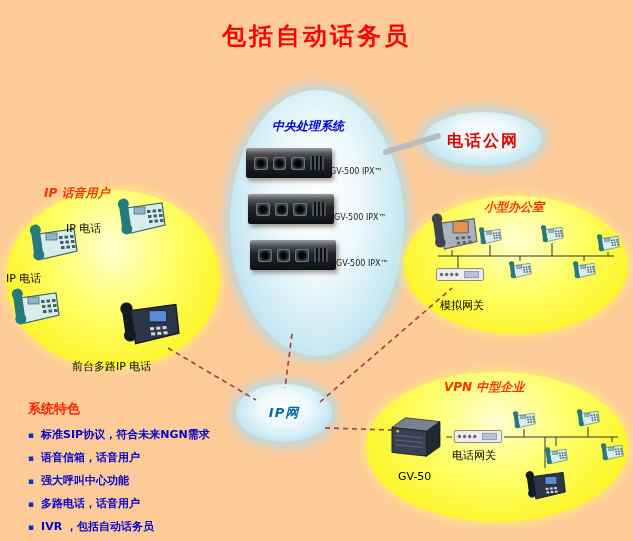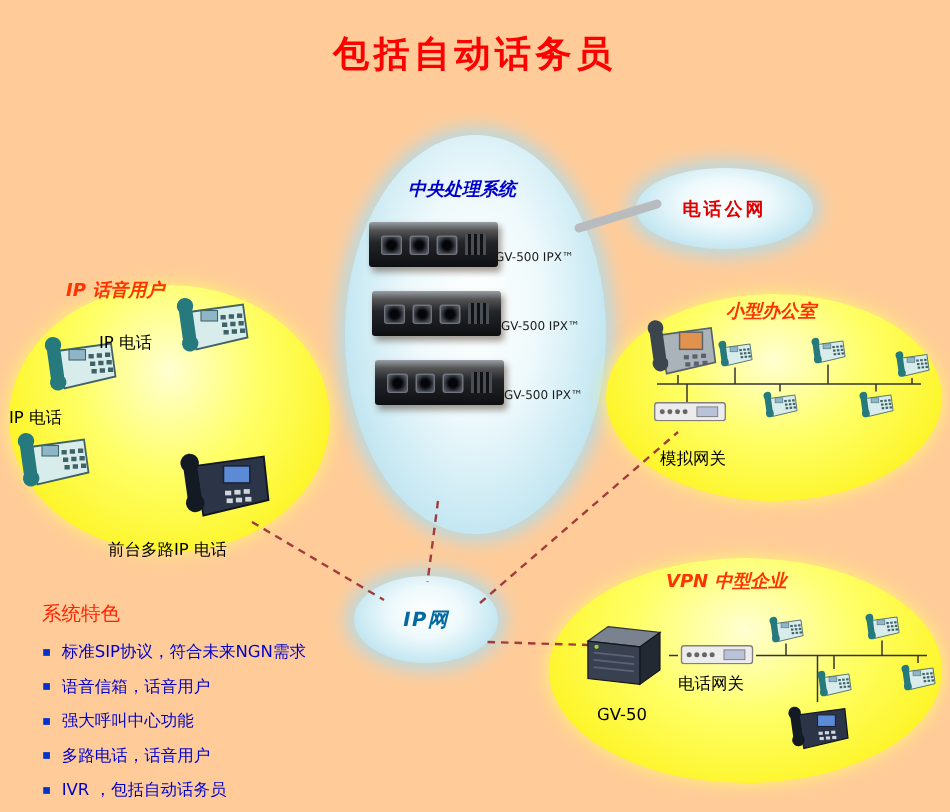--- a/index.html
+++ b/index.html
@@ -21,39 +21,39 @@
     background:radial-gradient(ellipse at 50% 42%, #ffffff 0%, #eef9fc 35%, #b9e2ef 80%, #a5d8e8 100%);
     box-shadow:0 0 12px 5px rgba(175,220,238,.9);
   }
   svg.lines { position:absolute; left:0; top:0; pointer-events:none; }
   .dash { stroke:#a23b3b; stroke-width:1.6; stroke-dasharray:5 4; }
   .node, .lbl { position:absolute; }
   .lbl { white-space:nowrap; }
   .red-label  { color:#ff3300; font-weight:bold; font-style:italic; font-size:12px;text-align:right; }
   .blue-label { color:#0000cc; font-weight:bold; font-style:italic; font-size:12px; }
   .black-label{ color:#000; font-size:11px; }
-  .pstn-label { color:#e00000; font-weight:bold; font-size:12px; letter-spacing:2px; text-align:center; }
+  .pstn-label { color:#e00000; font-weight:bold; font-size:16px; letter-spacing:2px; text-align:center; }
   .ipnet-label{ color:#0369a1; font-weight:bold; font-style:italic; font-size:13px; text-align:center; letter-spacing:1px; }
   .server {
     position:absolute; width:86px; height:30px; border-radius:2px;
     background:linear-gradient(180deg,#9aa0a6 0%,#555 18%,#23252a 45%,#0e0f12 100%);
     box-shadow:2px 3px 4px rgba(60,40,20,.45);
     display:flex; align-items:center; gap:5px; padding:0 8px;
   }
   .bay {
     width:15px; height:13px; border-radius:2px; border:1px solid #70757d;
     background:radial-gradient(circle at 50% 50%, #05060a 35%, #3c4048 70%, #60656e 100%);
   }
   .vent { width:16px; height:14px; background:repeating-linear-gradient(90deg,#4a4e55 0 2px,#101114 2px 4px); }
   .server-label { position:absolute; font-size:8px; color:#1a1a1a; white-space:nowrap; }
   .features { position:absolute; left:28px; top:400px; width:245px; }
-  .features-title { color:#ff2200; font-weight:normal; font-size:13px; margin-bottom:10px; }
+  .features-title { color:#ff2200; font-weight:bold; font-size:13px; margin-bottom:10px; }
   .feature-item { display:flex; align-items:flex-start; gap:7px; margin-bottom:9px; }
   .bullet { color:#0033cc; font-size:9px; line-height:14px; }
-  .feature-text { color:#0000cc; font-weight:normal; font-size:11px; line-height:13px; }
+  .feature-text { color:#0000cc; font-weight:bold; font-size:11px; line-height:13px; }
 </style>
 </head>
 <body>
 
 <svg style="position:absolute;width:0;height:0;overflow:hidden" aria-hidden="true">
   <defs>
     <symbol id="sym-ipphone" viewBox="0 0 50 40">
       <path d="M10 12 L46 7 L49 29 L15 37 Z" fill="#d9ecec" stroke="#3f6266" stroke-width="1.2"></path>
       <rect x="18" y="11" width="11" height="7" fill="#8fb6c6" stroke="#3f6266" stroke-width="0.7"></rect>
       <g fill="#3f6266">

